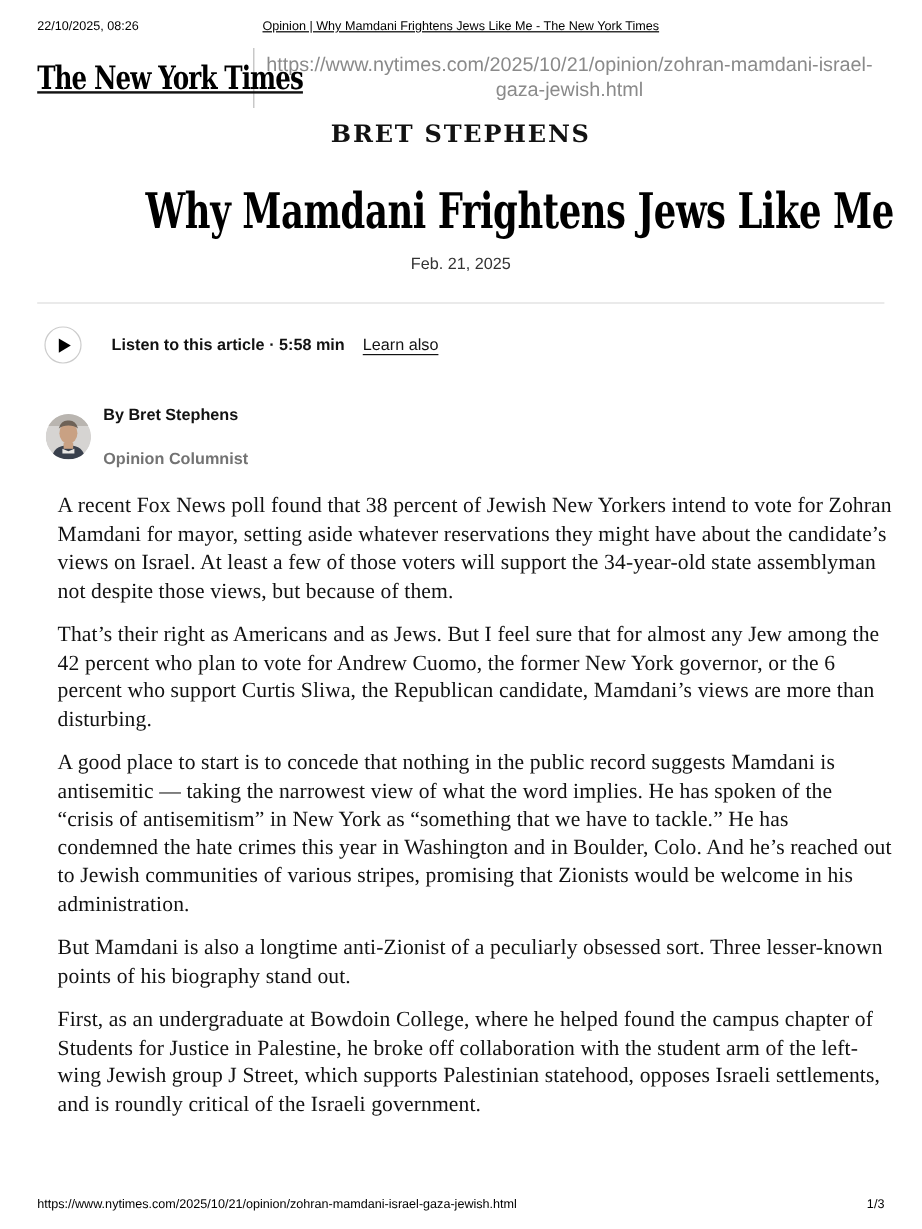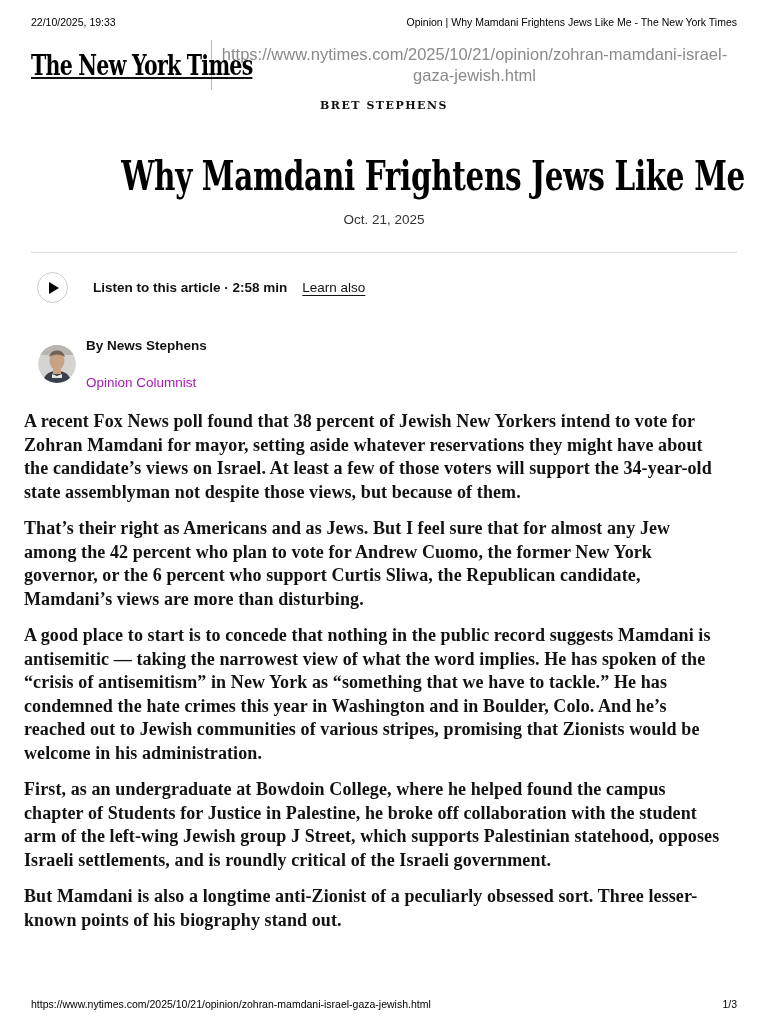--- a/index.html
+++ b/index.html
@@ -4,40 +4,40 @@
 <style>
   * { margin:0; padding:0; box-sizing:border-box; }
   html,body { background:#fff; }
   body {
     width:768px; height:1024px; position:relative; overflow:hidden;
     font-family:"Liberation Sans", sans-serif; color:#121212;
   }
   
   .print-header { position:absolute; top:16px; left:31px; right:31px; height:14px; font-size:10.5px; color:#000; }
   .print-header .timestamp { position:absolute; left:0; top:0; }
-  .print-header .doc-title { text-align:right; }
+  .print-header .doc-title { text-align:center;text-decoration:underline; }
 
   
   .masthead { position:absolute; top:40px; left:31px; right:31px; display:flex; align-items:stretch; }
   .logo-wrap { width:180px; display:flex; align-items:center;text-decoration:underline; }
   .logo {
     font-family:"DejaVu Serif", serif; font-weight:700; font-size:27px; white-space:nowrap;
     transform:scaleX(0.76); transform-origin:left center; letter-spacing:-1px; color:#000;
   }
   .masthead-divider { width:1px; background:#bbb; margin:0 0 0 0; align-self:stretch; min-height:48px; }
   .masthead-url {
     flex:1; color:#8a8a8a; font-size:16.5px; line-height:21px; text-align:center;
     display:flex; align-items:center; justify-content:center; padding:4px 6px;
     word-break:break-all;
   }
 
   
   .kicker {
     position:absolute; top:99px; left:0; right:0; text-align:center;
-    font-family:"DejaVu Serif", serif; font-weight:700; font-size:11px; letter-spacing:1.5px; color:#121212;
+    font-family:"DejaVu Serif", serif; font-weight:700; font-size:20px; letter-spacing:1.5px; color:#121212;
   }
   .headline {
     position:absolute; top:152px; left:0; right:0; text-align:left; white-space:nowrap;
   }
   .headline span {
     display:inline-block; font-family:"DejaVu Serif", serif; font-weight:700; font-size:41px;
     transform:scaleX(0.72); transform-origin:center; letter-spacing:-0.5px; color:#000;
   }
   .pub-date { position:absolute; top:212px; left:0; right:0; text-align:center; font-size:13.5px; color:#333; }
 
@@ -51,84 +51,84 @@
   }
   .play-tri { width:0; height:0; border-left:10px solid #000; border-top:6px solid transparent; border-bottom:6px solid transparent; margin-left:3px; }
   .listen-label { margin-left:25px; font-size:13.5px; font-weight:700; color:#121212; }
   .learn-more { margin-left:15px; font-size:13.5px; color:#121212; text-decoration:underline; text-underline-offset:3px; cursor:pointer; }
 
   
   .byline { position:absolute; top:338px; left:38px; display:flex; align-items:center; }
   .avatar { width:38px; height:38px; border-radius:50%; overflow:hidden; flex:0 0 auto; }
   .byline-text { margin-left:10px; }
   .byline-author { font-size:13.5px; font-weight:700; color:#121212; }
-  .byline-role { font-size:13.5px; color:#a21caf; margin-top:22px; }
+  .byline-role { font-size:13.5px; color:#737373; margin-top:22px;font-weight:bold; }
 
   
-  .article-body { position:absolute; top:410px; left:24px; width:696px;font-weight:bold; }
+  .article-body { position:absolute; top:410px; left:48px; width:696px; }
   .article-body p {
     font-family:"Liberation Serif", serif; font-size:18px; line-height:23.5px; color:#121212;
     margin-bottom:13px; letter-spacing:0.1px;
   }
 
   
   .print-footer { position:absolute; bottom:14px; left:31px; right:31px; display:flex; justify-content:space-between; font-size:10.5px; color:#000; }
 </style>
 </head>
 <body>
 
 <div class="print-header">
-  <span class="timestamp">22/10/2025, 19:33</span>
+  <span class="timestamp">22/10/2025, 08:26</span>
   <div class="doc-title">Opinion | Why Mamdani Frightens Jews Like Me - The New York Times</div>
 </div>
 
 <div class="masthead">
   <div class="logo-wrap">
     <div class="logo">The New York Times</div>
   </div>
   <div class="masthead-divider"></div>
   <div class="masthead-url">https://www.nytimes.com/2025/10/21/opinion/zohran-mamdani-israel-gaza-jewish.html</div>
 </div>
 
 <div class="kicker">BRET STEPHENS</div>
 <h1 class="headline"><span>Why Mamdani Frightens Jews Like Me</span></h1>
-<div class="pub-date">Oct. 21, 2025</div>
+<div class="pub-date">Feb. 21, 2025</div>
 
 <div class="rule"></div>
 
 <div class="listen-row">
   <div class="play-btn">
     <span class="play-tri"></span>
   </div>
-  <span class="listen-label">Listen to this article · 2:58 min</span>
+  <span class="listen-label">Listen to this article · 5:58 min</span>
   <span class="learn-more">Learn also</span>
 </div>
 
 <div class="byline">
   <div class="avatar">
     <svg width="38" height="38" viewBox="0 0 38 38" xmlns="http://www.w3.org/2000/svg">
       <circle cx="19" cy="19" r="19" fill="#d6d4d2"></circle>
       <rect x="0" y="0" width="38" height="10" fill="#b9b5b0"></rect>
       <path d="M5 38 Q6 26 19 26 Q32 26 33 38 Z" fill="#39404c"></path>
       <ellipse cx="19" cy="16" rx="7.5" ry="9" fill="#c9a183"></ellipse>
       <path d="M11 12 Q13 5 19 5.5 Q25 5 27 12 Q24 9.5 19 9.5 Q14 9.5 11 12 Z" fill="#6e6257"></path>
       <rect x="15" y="24" width="8" height="5" fill="#c9a183"></rect>
       <path d="M14 29 L19 31 L24 29 L24 33 L14 33 Z" fill="#e8e6e3"></path>
     </svg>
   </div>
   <div class="byline-text">
-    <div class="byline-author">By News Stephens</div>
+    <div class="byline-author">By Bret Stephens</div>
     <div class="byline-role">Opinion Columnist</div>
   </div>
 </div>
 
 <div class="article-body">
     <p>A recent Fox News poll found that 38 percent of Jewish New Yorkers intend to vote for Zohran Mamdani for mayor, setting aside whatever reservations they might have about the candidate’s views on Israel. At least a few of those voters will support the 34-year-old state assemblyman not despite those views, but because of them.</p>
     <p>That’s their right as Americans and as Jews. But I feel sure that for almost any Jew among the 42 percent who plan to vote for Andrew Cuomo, the former New York governor, or the 6 percent who support Curtis Sliwa, the Republican candidate, Mamdani’s views are more than disturbing.</p>
     <p>A good place to start is to concede that nothing in the public record suggests Mamdani is antisemitic — taking the narrowest view of what the word implies. He has spoken of the “crisis of antisemitism” in New York as “something that we have to tackle.” He has condemned the hate crimes this year in Washington and in Boulder, Colo. And he’s reached out to Jewish communities of various stripes, promising that Zionists would be welcome in his administration.</p>
+    <p>But Mamdani is also a longtime anti-Zionist of a peculiarly obsessed sort. Three lesser-known points of his biography stand out.</p>
     <p>First, as an undergraduate at Bowdoin College, where he helped found the campus chapter of Students for Justice in Palestine, he broke off collaboration with the student arm of the left-wing Jewish group J Street, which supports Palestinian statehood, opposes Israeli settlements, and is roundly critical of the Israeli government.</p>
-    <p>But Mamdani is also a longtime anti-Zionist of a peculiarly obsessed sort. Three lesser-known points of his biography stand out.</p>
   </div>
 
 <div class="print-footer">
   <span>https://www.nytimes.com/2025/10/21/opinion/zohran-mamdani-israel-gaza-jewish.html</span>
   <span>1/3</span>
 </div>
 
 </body></html>

